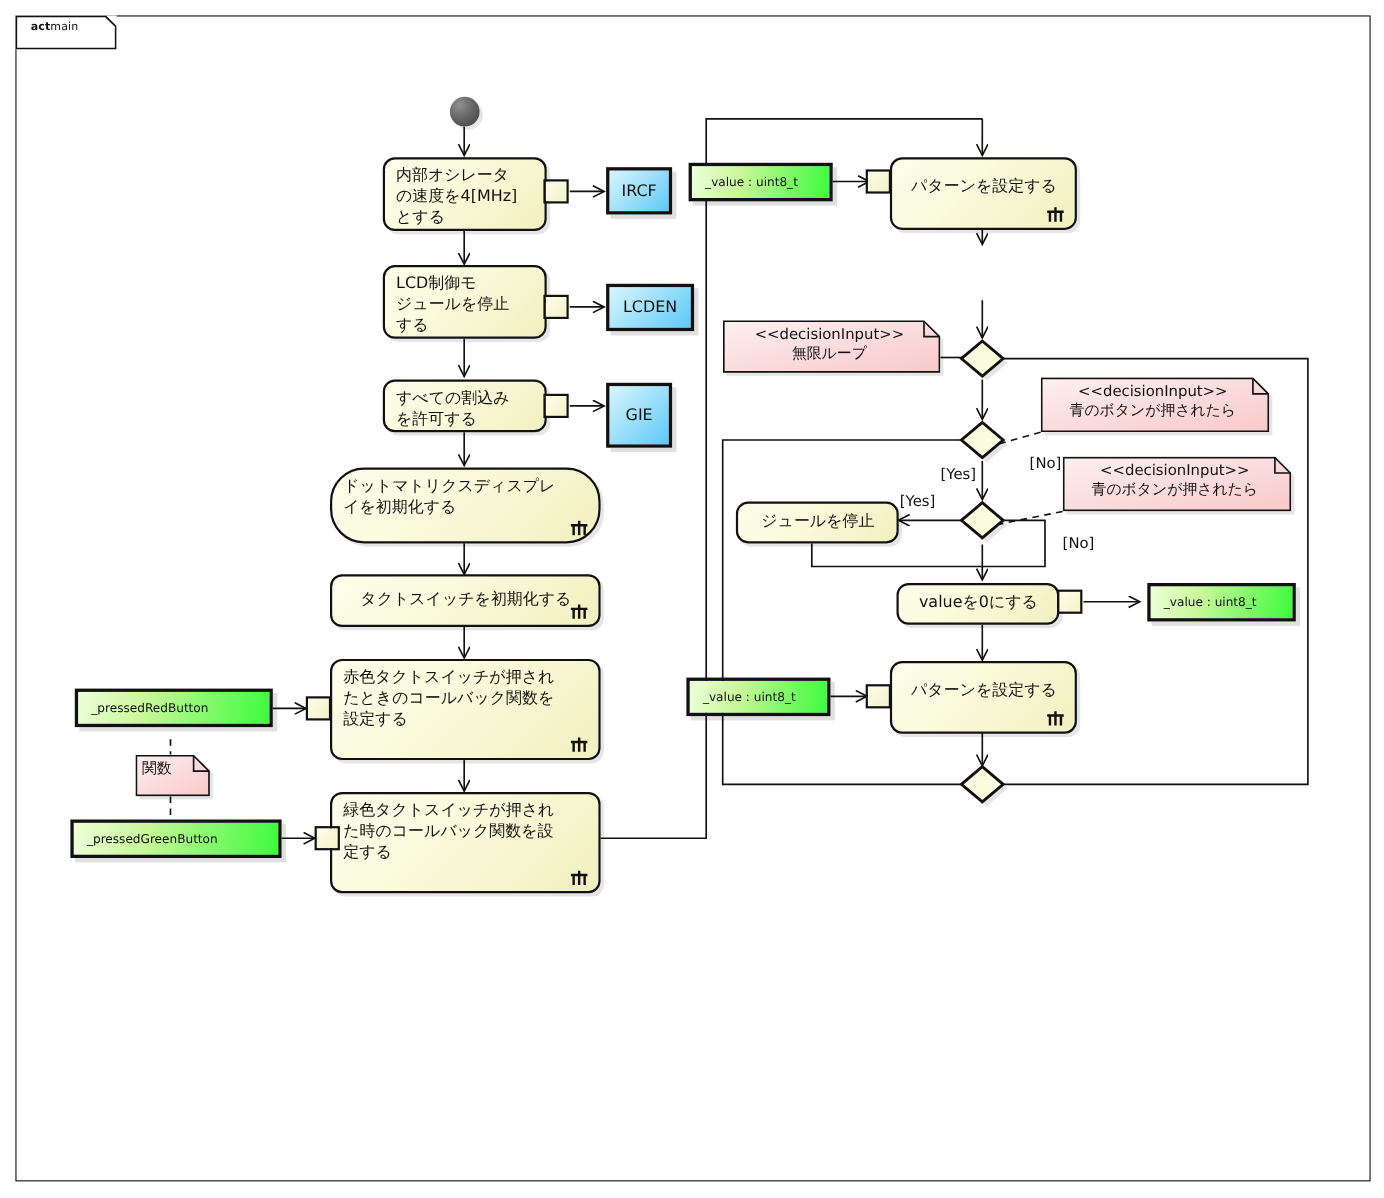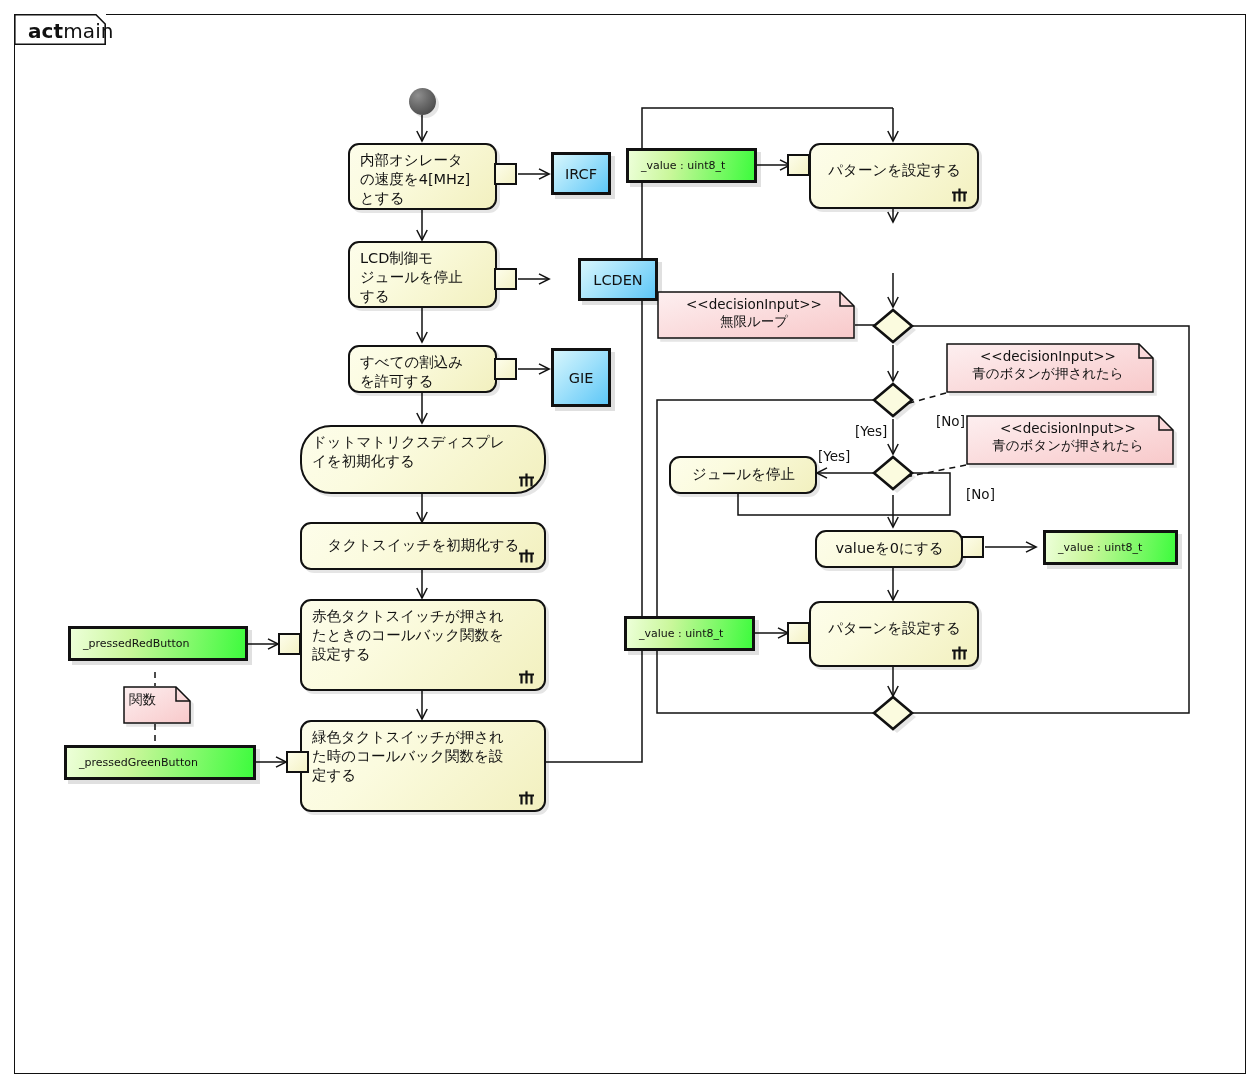--- a/index.html
+++ b/index.html
@@ -8,21 +8,21 @@
        -webkit-font-smoothing:antialiased;}
 
   #stage{position:absolute;left:0;top:0;width:1258px;height:1089px;overflow:hidden;background:#fff;}
 
   
   .frame{position:absolute;left:14px;top:14px;width:1232px;height:1060px;
          border:1.6px solid #111;box-sizing:border-box;background:#fff;}
   .frame-tab{position:absolute;left:14px;top:14px;width:92px;height:31px;
              box-sizing:border-box;background:#fff;z-index:4;}
   .frame-tab .tabline{position:absolute;left:0;top:0;width:100%;height:100%;}
-  .frame-title{position:absolute;left:28px;top:19px;font-size:20px;color:#111;z-index:5;
+  .frame-title{position:absolute;left:28px;top:19px;font-size:10px;color:#111;z-index:5;
                white-space:nowrap;letter-spacing:.1px;}
   .frame-title b{font-weight:bold;}
 
   
   svg.links{position:absolute;left:0;top:0;width:1258px;height:1089px;overflow:visible;z-index:1;}
 
   
   .node{position:absolute;z-index:2;box-sizing:border-box;}
 
   
@@ -220,21 +220,21 @@
 定する</span>
     <svg class="rake" viewBox="0 0 17 14">
       <path d="M8.5 0.5 V4.5 M1 4.5 H16 M3.5 4.5 V13.5 M8.5 4.5 V13.5 M13.5 4.5 V13.5" stroke="#111" stroke-width="2.2" fill="none"></path>
     </svg>
   </div>
   <div class="pin" style="left:286px;top:751px;width:23px;height:22px;"></div>
 
   <div class="node sig" style="left:551px;top:152px;width:60px;height:43px;">
     <span>IRCF</span>
   </div>
-  <div class="node sig" style="left:578px;top:258px;width:80px;height:43px;">
+  <div class="node sig" style="left:551px;top:258px;width:80px;height:43px;">
     <span>LCDEN</span>
   </div>
   <div class="node sig" style="left:551px;top:348px;width:60px;height:59px;">
     <span>GIE</span>
   </div>
 
   <div class="node obj" style="left:68px;top:626px;width:180px;height:35px;">
     <span>_pressedRedButton</span>
   </div>
   <div class="node obj" style="left:64px;top:745px;width:192px;height:35px;">

